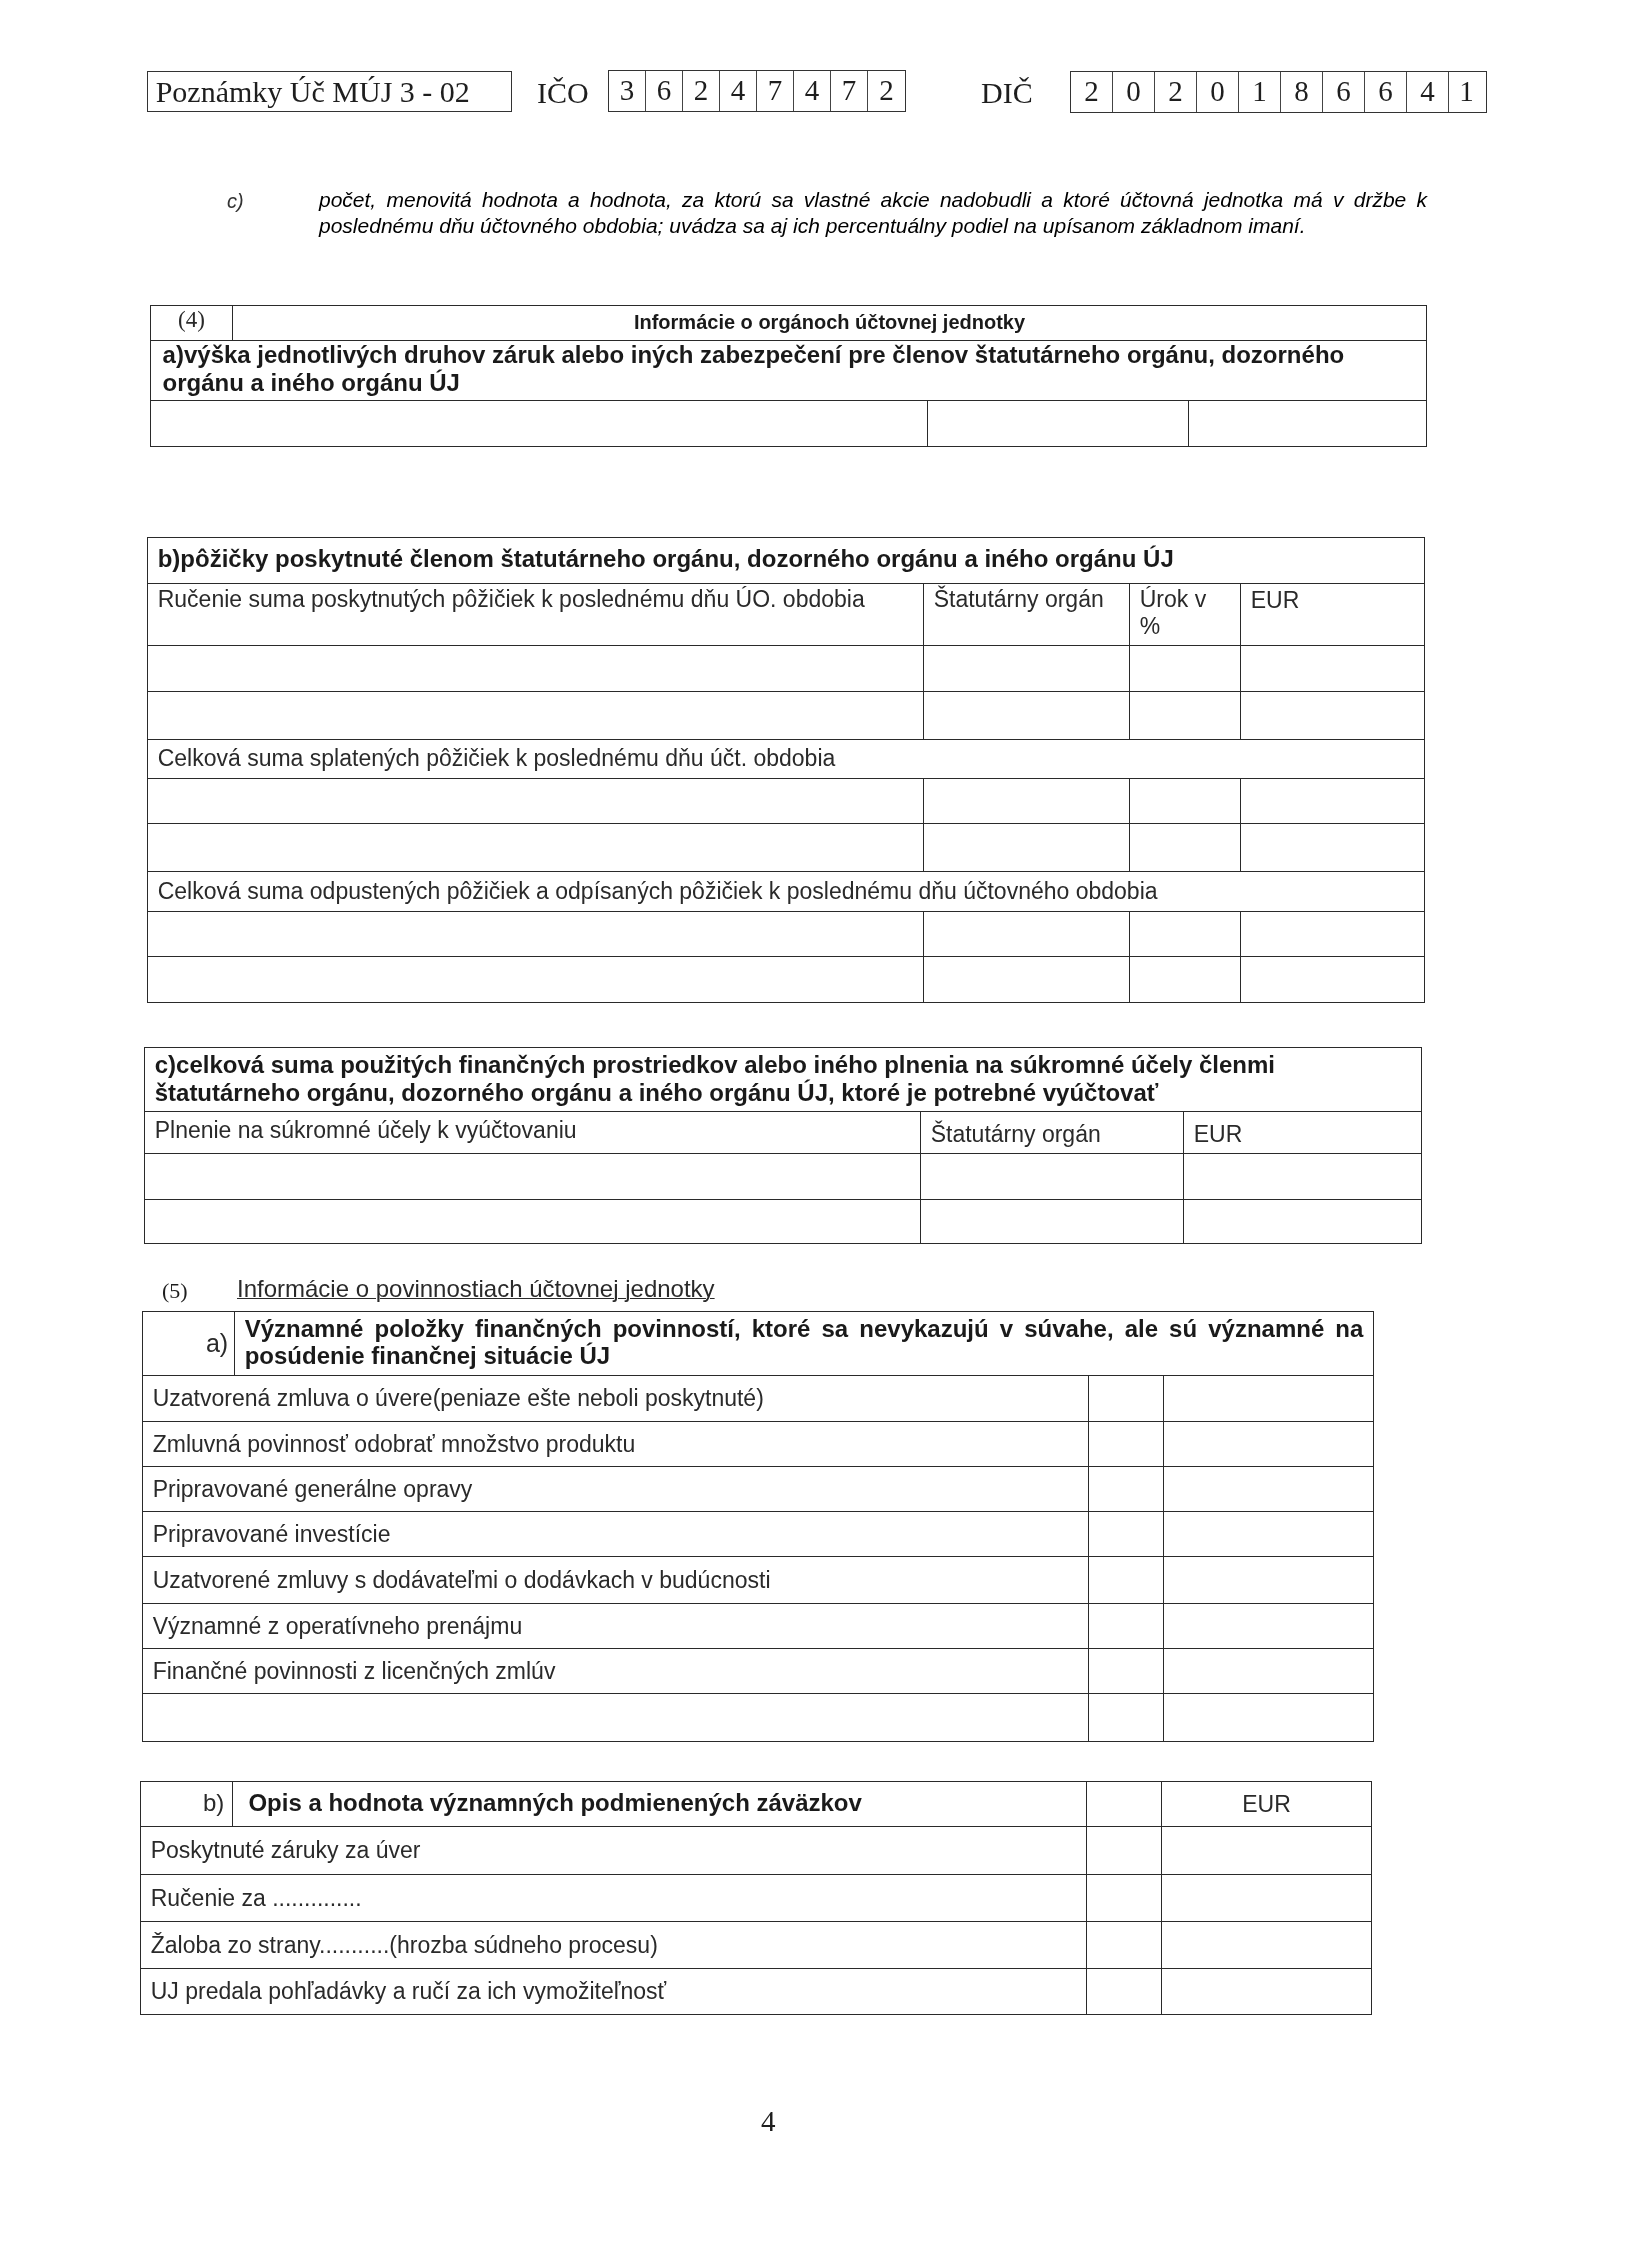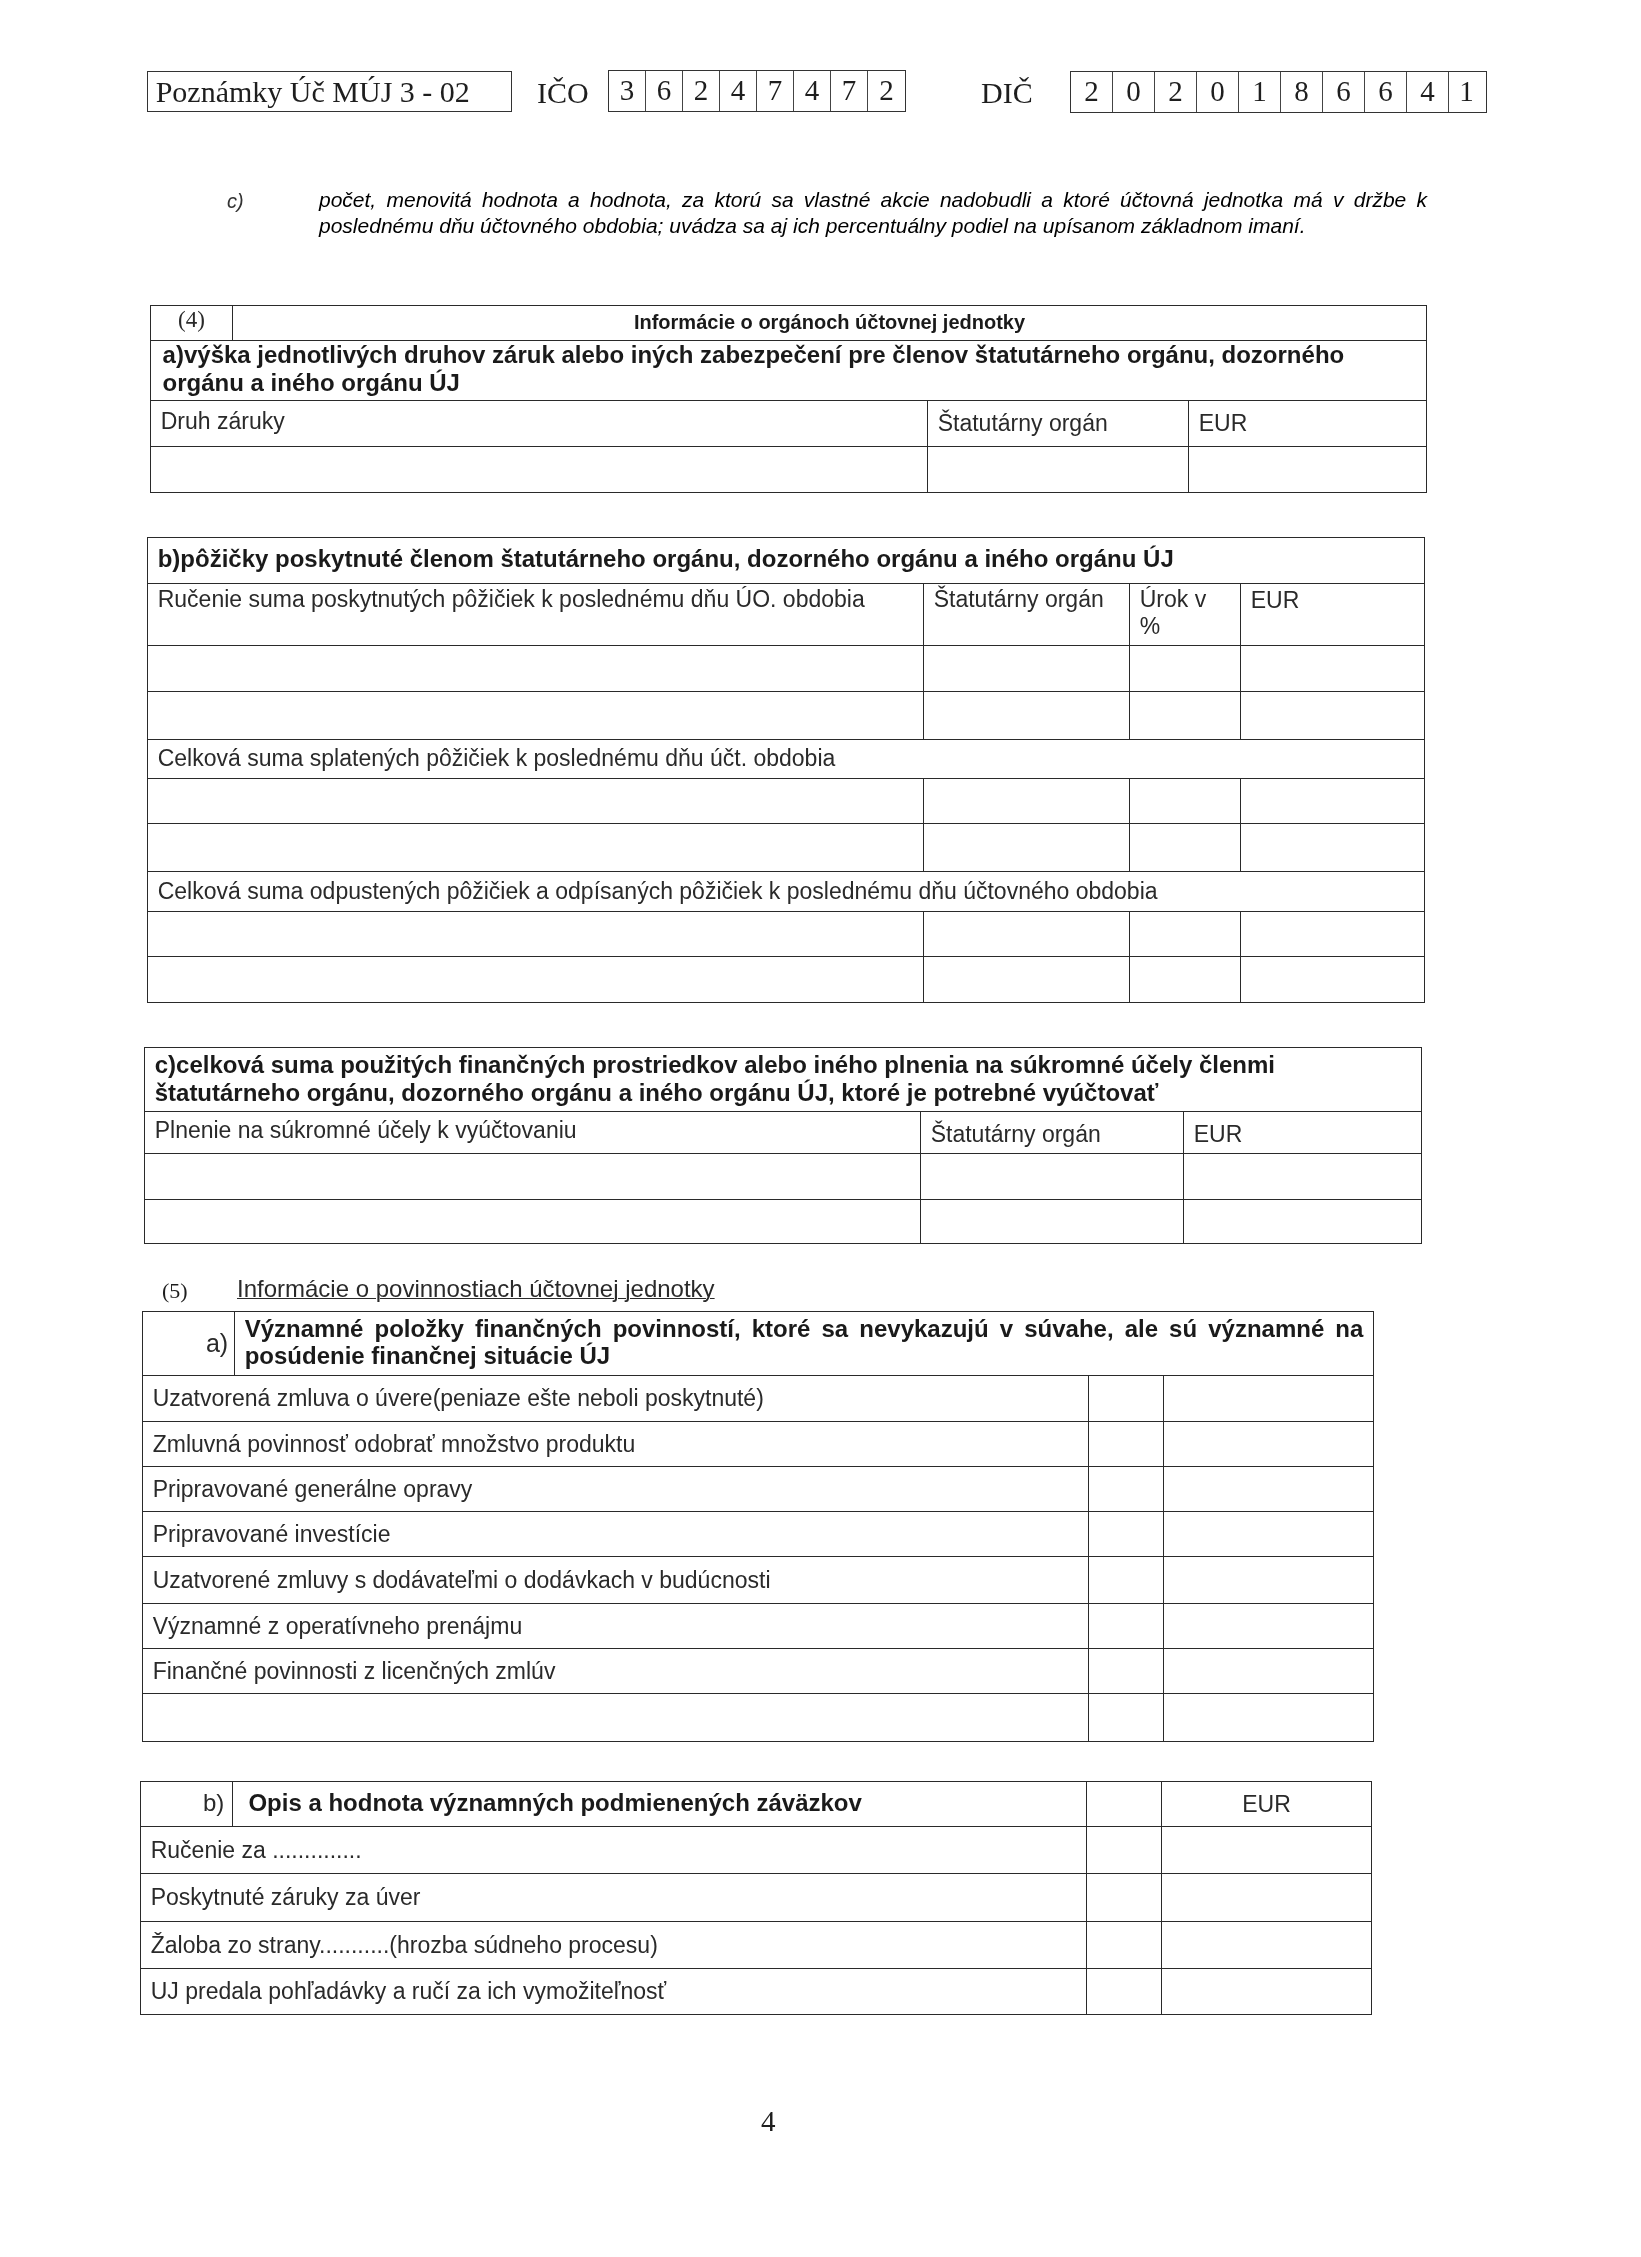--- a/index.html
+++ b/index.html
@@ -88,25 +88,20 @@
     </colgroup>
   <tbody>
       <tr style="height:35px">
     <td class="center sect-num">(4)</td>
     <td colspan="3" class="bold center" style="font-size:20px;line-height:33px">Informácie o orgánoch účtovnej jednotky</td>
   </tr>
   <tr style="height:60px">
     <td colspan="4" class="bold" style="font-size:24px;line-height:28px;padding-left:11.6px">a)výška jednotlivých druhov záruk alebo iných zabezpečení pre členov štatutárneho orgánu, dozorného orgánu a iného orgánu ÚJ</td>
   </tr>
   <tr style="height:46px">
-    <td colspan="2" style="padding-top:5.8px">Druh záruky</td>
-    <td style="padding-top:7.7px">Štatutárny orgán</td>
-    <td style="padding-top:7.7px">EUR</td>
-  </tr>
-  <tr style="height:46px">
     <td colspan="2"></td>
     <td></td>
     <td></td>
   </tr>
 </tbody>
   </table>
 
 <table class="frm" style="left:147px; top:537px; width:1277px;">
   <colgroup>
       <col style="width:776px">
@@ -262,30 +257,30 @@
       <col style="width:75px">
       <col style="width:210px">
     </colgroup>
   <tbody>
       <tr style="height:43px">
     <td class="right" style="font-size:24px;line-height:42px;padding-right:7.7px">b)</td>
     <td class="bold" style="font-size:24px;line-height:42px;padding-left:15.4px">Opis a hodnota významných podmienených záväzkov</td>
     <td></td>
     <td class="center" style="line-height:44px">EUR</td>
   </tr>
+  <tr style="height:48px">
+    <td colspan="2" style="line-height:46px">Poskytnuté záruky za úver</td>
+    <td></td>
+        <td></td>
+  </tr>
   <tr style="height:47px">
     <td colspan="2" style="line-height:46px">Ručenie za ..............</td>
     <td></td>
         <td></td>
   </tr>
-  <tr style="height:48px">
-    <td colspan="2" style="line-height:46px">Poskytnuté záruky za úver</td>
-    <td></td>
-        <td></td>
-  </tr>
   <tr style="height:46px">
     <td colspan="2" style="line-height:46px">Žaloba zo strany...........(hrozba súdneho procesu)</td>
     <td></td>
         <td></td>
   </tr>
   <tr style="height:46px">
     <td colspan="2" style="line-height:44px">UJ predala pohľadávky a ručí za ich vymožiteľnosť</td>
     <td></td>
         <td></td>
   </tr>

